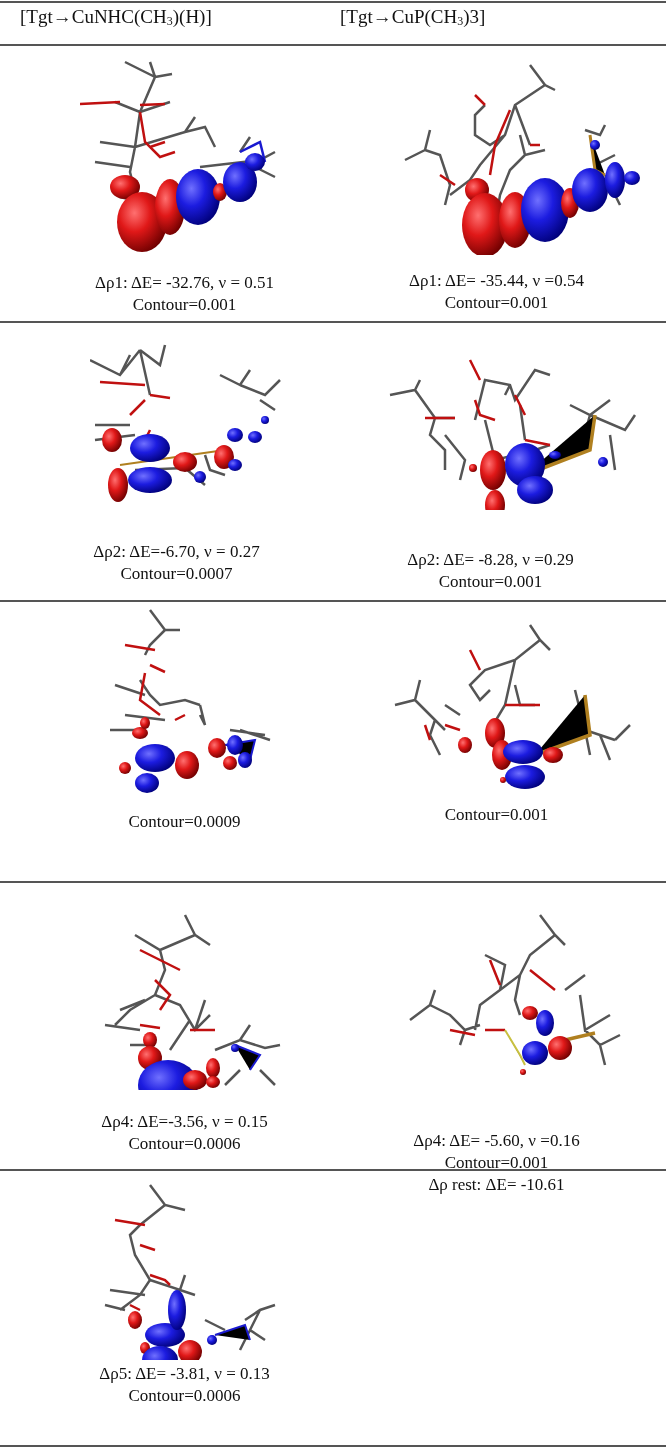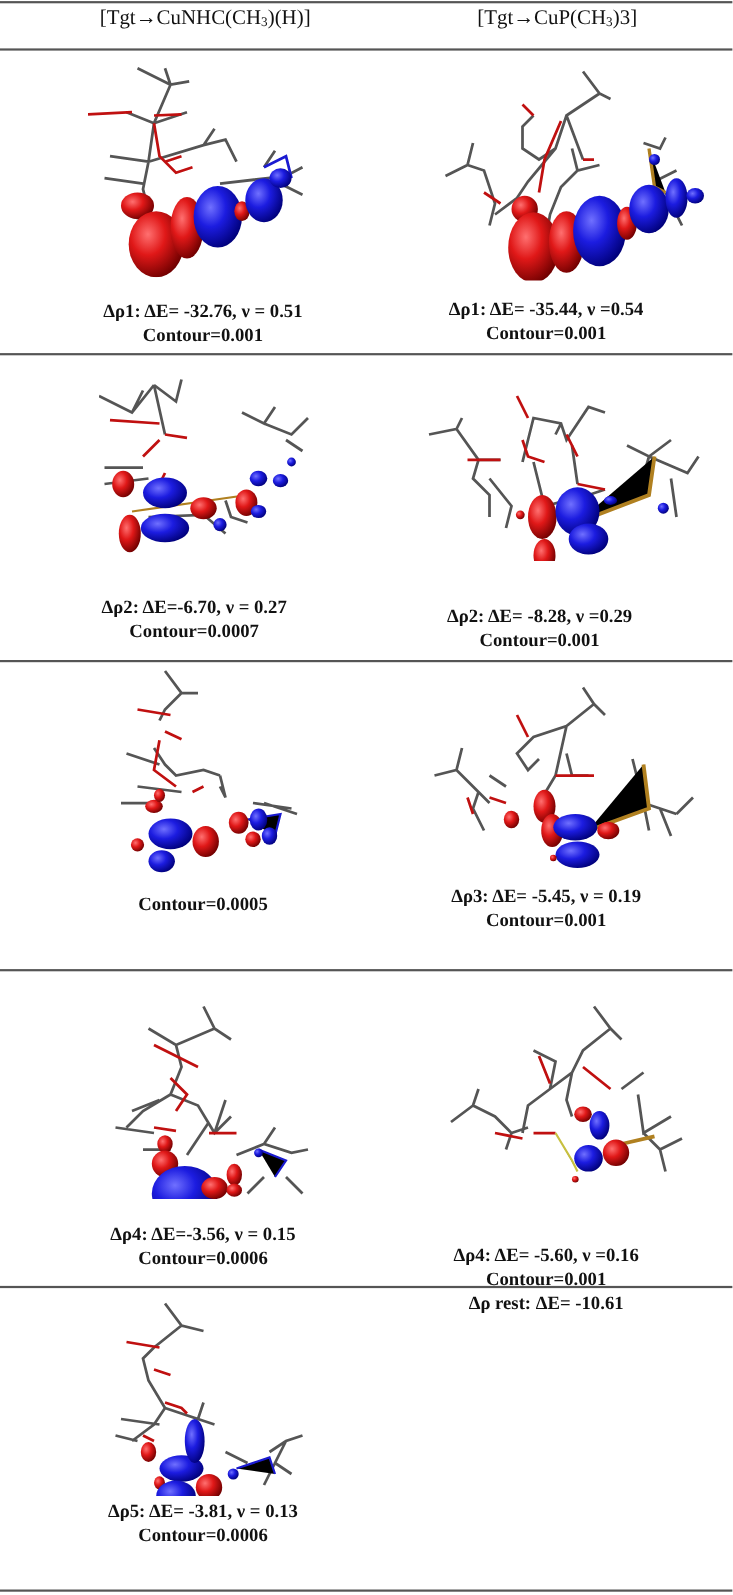--- a/index.html
+++ b/index.html
@@ -1,22 +1,22 @@
 <!DOCTYPE html>
 <html><head>
 <meta charset="utf-8">
 <style>
   html, body { margin:0; padding:0; background:#ffffff; }
   body { width:666px; height:1450px; position:relative; overflow:hidden;
          font-family:"Liberation Serif","DejaVu Serif",serif; color:#111; }
   .hline { position:absolute; left:0; width:666px; height:2px; background:#555; }
-  .hdr { position:absolute; top:6px; font-size:19px; text-align:center; width:333px; }
+  .hdr { position:absolute; top:6px; font-size:19px; text-align:left; width:333px; }
   .hdr sub { font-size:12px; vertical-align:-2px; }
   .mol { position:absolute; }
-  .cap { position:absolute; width:333px; text-align:center; font-size:17px; line-height:22px;font-weight:bold; }
+  .cap { position:absolute; width:333px; text-align:center; font-size:17px; line-height:22px; }
 </style>
 </head>
 <body>
 
 <div class="hline" style="top:1px;"></div>
 <div class="hline" style="top:44px;"></div>
 <div class="hline" style="top:321px;"></div>
 <div class="hline" style="top:600px;"></div>
 <div class="hline" style="top:881px;"></div>
 <div class="hline" style="top:1169px;"></div>
@@ -237,24 +237,23 @@
 <div class="cap" style="left:10px;top:541px;">
   <div>Δρ2: ΔE=-6.70, ν = 0.27</div>
   <div>Contour=0.0007</div>
 </div>
 <div class="cap" style="left:324px;top:549px;">
   <div>Δρ2: ΔE= -8.28, ν =0.29</div>
   <div>Contour=0.001</div>
 </div>
 
 <div class="cap" style="left:18px;top:811px;">
-  <div>Contour=0.0005</div>
+  <div>Contour=0.0009</div>
 </div>
 <div class="cap" style="left:330px;top:804px;">
-  <div>Δρ3: ΔE= -5.45, ν = 0.19</div>
   <div>Contour=0.001</div>
 </div>
 
 <div class="cap" style="left:18px;top:1111px;">
   <div>Δρ4: ΔE=-3.56, ν = 0.15</div>
   <div>Contour=0.0006</div>
 </div>
 <div class="cap" style="left:330px;top:1094px;margin-top:36px;">
   <div>Δρ4: ΔE= -5.60, ν =0.16</div>
   <div>Contour=0.001</div>

